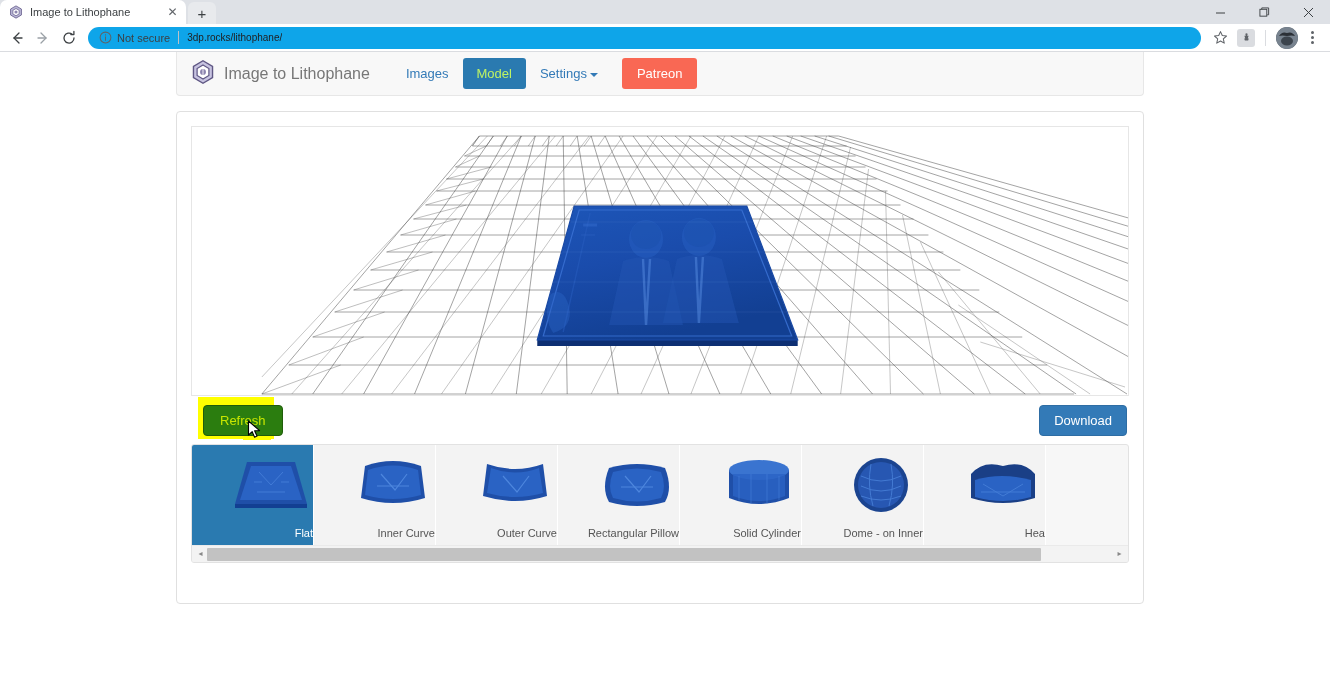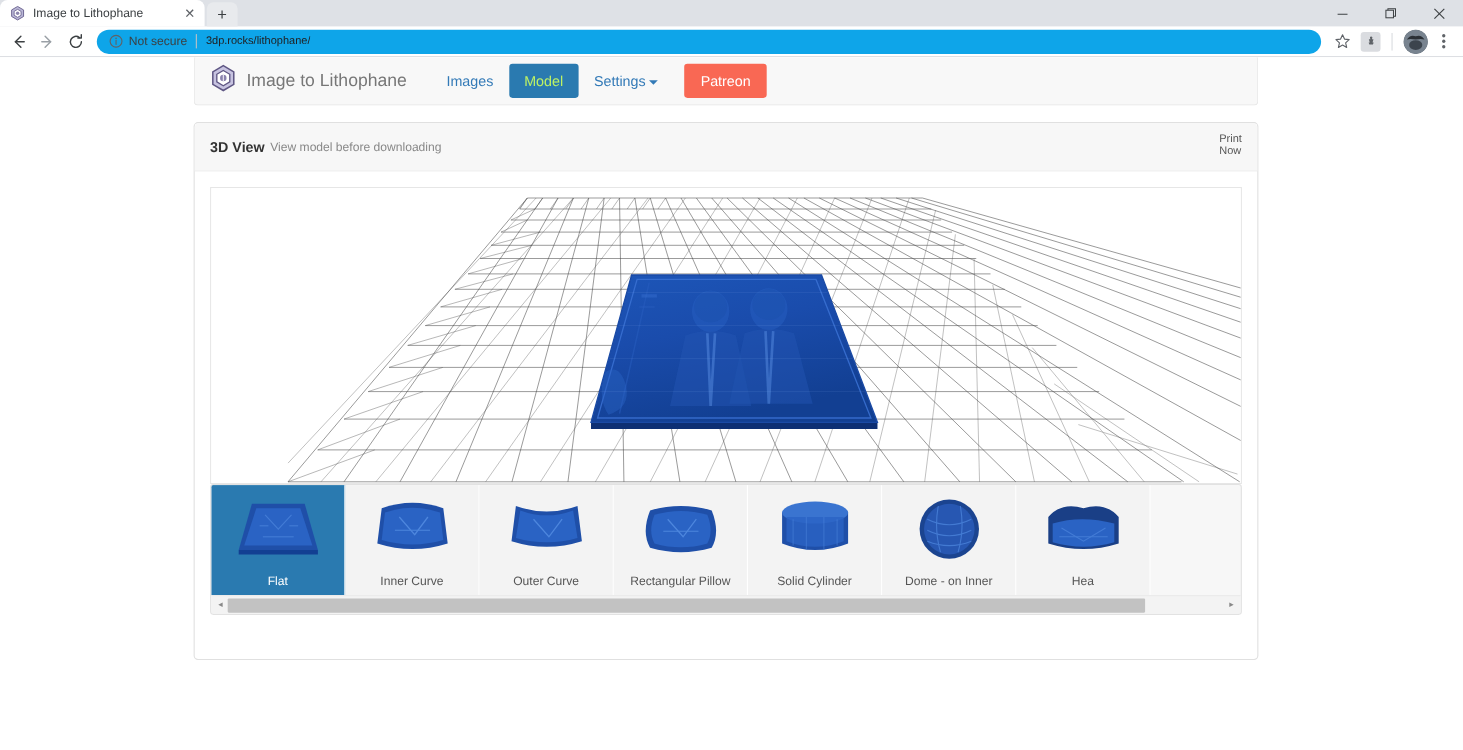--- a/index.html
+++ b/index.html
@@ -185,21 +185,21 @@
   .carousel {
     border: 1px solid #e2e2e2; background: #f7f7f7;
     border-radius: 3px; overflow: hidden;
   }
   .carousel-track {
     display: flex; height: 100px; overflow: hidden;
   }
   .thumb {
     width: 122px; flex: 0 0 122px; background: #f3f3f3;
     border-right: 1px solid #ffffff;
-    display: flex; flex-direction: column; align-items: center;
+    display: flex; flex-direction: column; align-items: flex-end;
     justify-content: space-between; padding: 7px 0 6px;
     position: relative;
   }
   .thumb.sel { background: #2a7ab0; }
   .thumb-art { width: 84px; height: 66px; position: relative; }
   .thumb-art svg { display: block; width: 100%; height: 100%; }
   .thumb-label {
     font-size: 11px; color: #555555; white-space: nowrap;
   }
   .thumb.sel .thumb-label { color: #ffffff; }
@@ -335,28 +335,20 @@
           <span class="brand-text">Image to Lithophane</span>
         </div>
         <span class="nav-link">Images</span>
         <span class="nav-link active">Model</span>
         <span class="nav-link"><span>Settings</span><i class="nav-caret"></i></span>
         <span class="patreon-btn">Patreon</span>
       </div>
 
       <div class="panel">
 
-        <div class="panel-head">
-          <span class="panel-title">3D View</span>
-          <span class="panel-sub">View model before downloading</span>
-          <span class="print-now">
-            <span>Print</span><br>
-            <span>Now</span>
-          </span>
-        </div>
 
         <div class="panel-body">
 
           <div class="viewer">
             <svg viewBox="0 0 938 268" preserveAspectRatio="none">
               <defs>
                 <linearGradient id="plateGrad" x1="0" y1="0" x2="0.4" y2="1">
                   <stop offset="0%" stop-color="#1d56b8"></stop>
                   <stop offset="45%" stop-color="#1a4cac"></stop>
                   <stop offset="100%" stop-color="#123f92"></stop>
@@ -503,20 +495,31 @@
                     <line x1="348" y1="155" x2="605" y2="155"></line>
                     <line x1="347" y1="185" x2="606" y2="185"></line>
                   </g>
                 </g>
 
                 <polygon points="383,79 556,79 607,213 346,213" fill="none" stroke="#1a4aa5" stroke-width="1.2"></polygon>
               </g>
             </svg>
           </div>
 
+          <div class="actionbar">
+            <div class="hl-box"></div>
+            <div class="hl-box2"></div>
+            <span class="btn-refresh">Refresh</span>
+            <span class="cursor-arrow">
+              <svg width="16" height="20" viewBox="0 0 16 20">
+                <path d="M1.5 1 L1.5 15 L5.2 11.6 L7.6 17.2 L10 16.1 L7.6 10.8 L12.6 10.6 Z" fill="#ffffff" stroke="#000000" stroke-width="1.1" stroke-linejoin="round"></path>
+              </svg>
+            </span>
+            <span class="btn-download">Download</span>
+          </div>
 
           <div class="carousel">
             <div class="carousel-track">
 
               <div class="thumb sel">
                 <span class="thumb-art">
                   <svg viewBox="0 0 84 66">
                     <polygon points="18,10 66,10 78,52 6,52" fill="#1f4fa8"></polygon>
                     <polygon points="22,14 62,14 73,48 11,48" fill="#2a63c4"></polygon>
                     <polygon points="6,52 78,52 78,56 6,56" fill="#123f92"></polygon>

